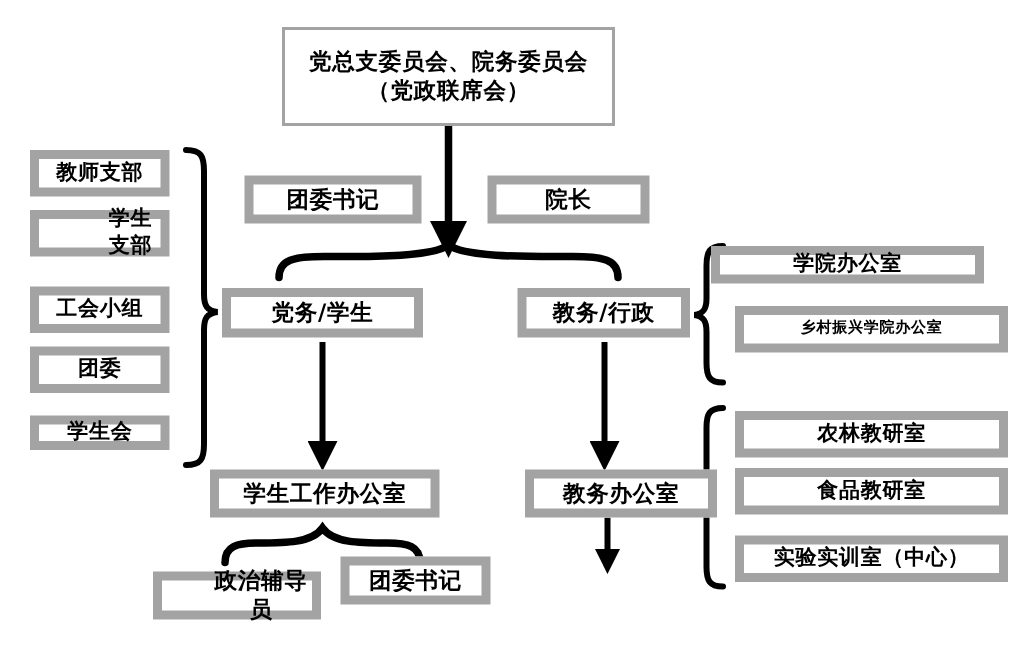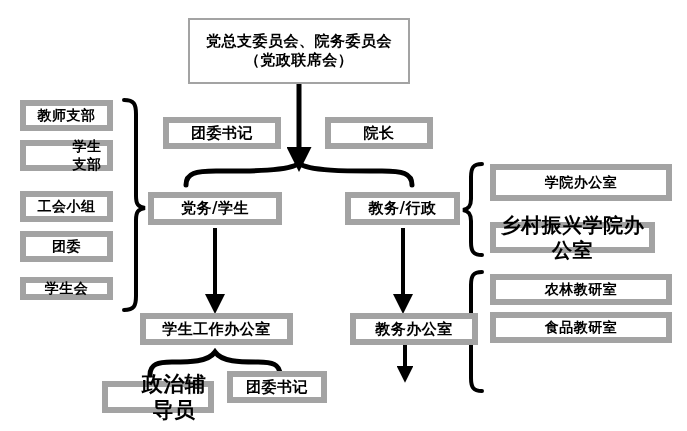--- a/index.html
+++ b/index.html
@@ -37,30 +37,30 @@
 
   .n-l1 { left: 20px; top: 100px; width: 93px; height: 31px; font-size: 14px; }
   .n-l2 { left: 20px; top: 140px; width: 93px; height: 31px; font-size: 14px; padding-left: 41px; }
   .n-l3 { left: 20px; top: 191px; width: 93px; height: 31px; font-size: 14px; }
   .n-l4 { left: 20px; top: 231px; width: 93px; height: 31px; font-size: 14px; }
   .n-l5 { left: 20px; top: 277px; width: 93px; height: 23px; font-size: 14px; }
 
   .n-party    { left: 148px; top: 192px; width: 134px; height: 33px; font-size: 15px; }
   .n-acad     { left: 345px; top: 192px; width: 115px; height: 33px; font-size: 15px; }
 
-  .n-r1 { left: 490px; top: 164px; width: 182px; height: 37px; font-size: 14px; }
-  .n-r2 { left: 490px; top: 222px; width: 165px; height: 31px; font-size: 20px; }
+  .n-r1 { left: 474px; top: 164px; width: 182px; height: 25px; font-size: 14px; }
+  .n-r2 { left: 490px; top: 204px; width: 182px; height: 31px; font-size: 10px; }
   .n-r3 { left: 490px; top: 274px; width: 182px; height: 31px; font-size: 14px; }
   .n-r4 { left: 490px; top: 312px; width: 182px; height: 31px; font-size: 14px; }
   .n-r5 { left: 490px; top: 357px; width: 182px; height: 31px; font-size: 14px; }
 
   .n-stuoff  { left: 140px; top: 313px; width: 153px; height: 32px; font-size: 15px; }
   .n-acadoff { left: 350px; top: 313px; width: 128px; height: 32px; font-size: 15px; }
 
-  .n-b1 { left: 102px; top: 381px; width: 112px; height: 32px; font-size: 21px; padding-left: 32px; }
+  .n-b1 { left: 102px; top: 381px; width: 112px; height: 32px; font-size: 15px; padding-left: 32px; }
   .n-b2 { left: 227px; top: 371px; width: 100px; height: 32px; font-size: 15px; }
   .n-b3 { left: 355px; top: 381px; width: 105px; height: 32px; font-size: 15px; }
 
   #links {
     position: absolute;
     left: 0; top: 0;
     width: 687px; height: 431px;
     z-index: 1;
     pointer-events: none;
   }
@@ -134,20 +134,21 @@
 
   <div class="node n-party">党务/学生</div>
 
   <div class="node n-acad">教务/行政</div>
 
   <div class="node n-r1">学院办公室</div>
   <div class="node n-r2">乡村振兴学院办公室</div>
 
   <div class="node n-r3">农林教研室</div>
   <div class="node n-r4">食品教研室</div>
+  <div class="node n-r5">实验实训室（中心）</div>
 
   <div class="node n-stuoff">学生工作办公室</div>
 
   <div class="node n-acadoff">教务办公室</div>
 
   <div class="node n-b1">政治辅导员</div>
   <div class="node n-b2">团委书记</div>
 
 </div>
 

